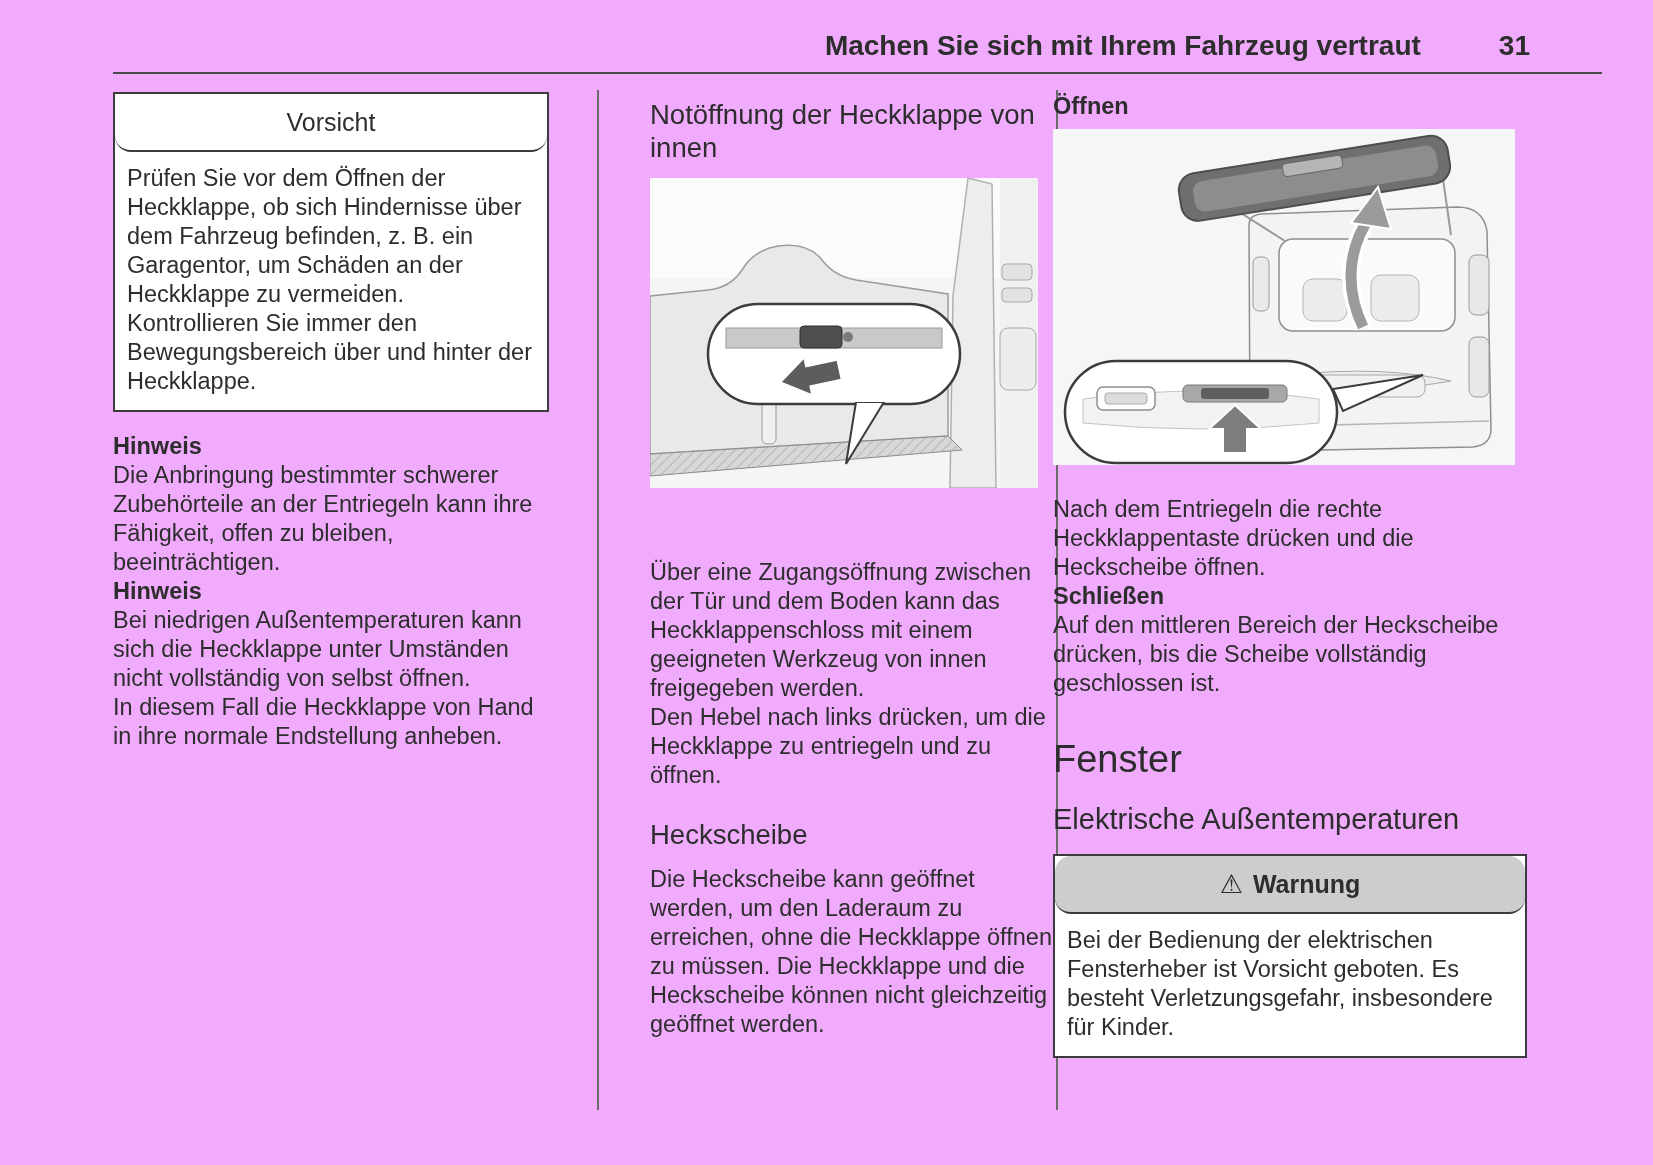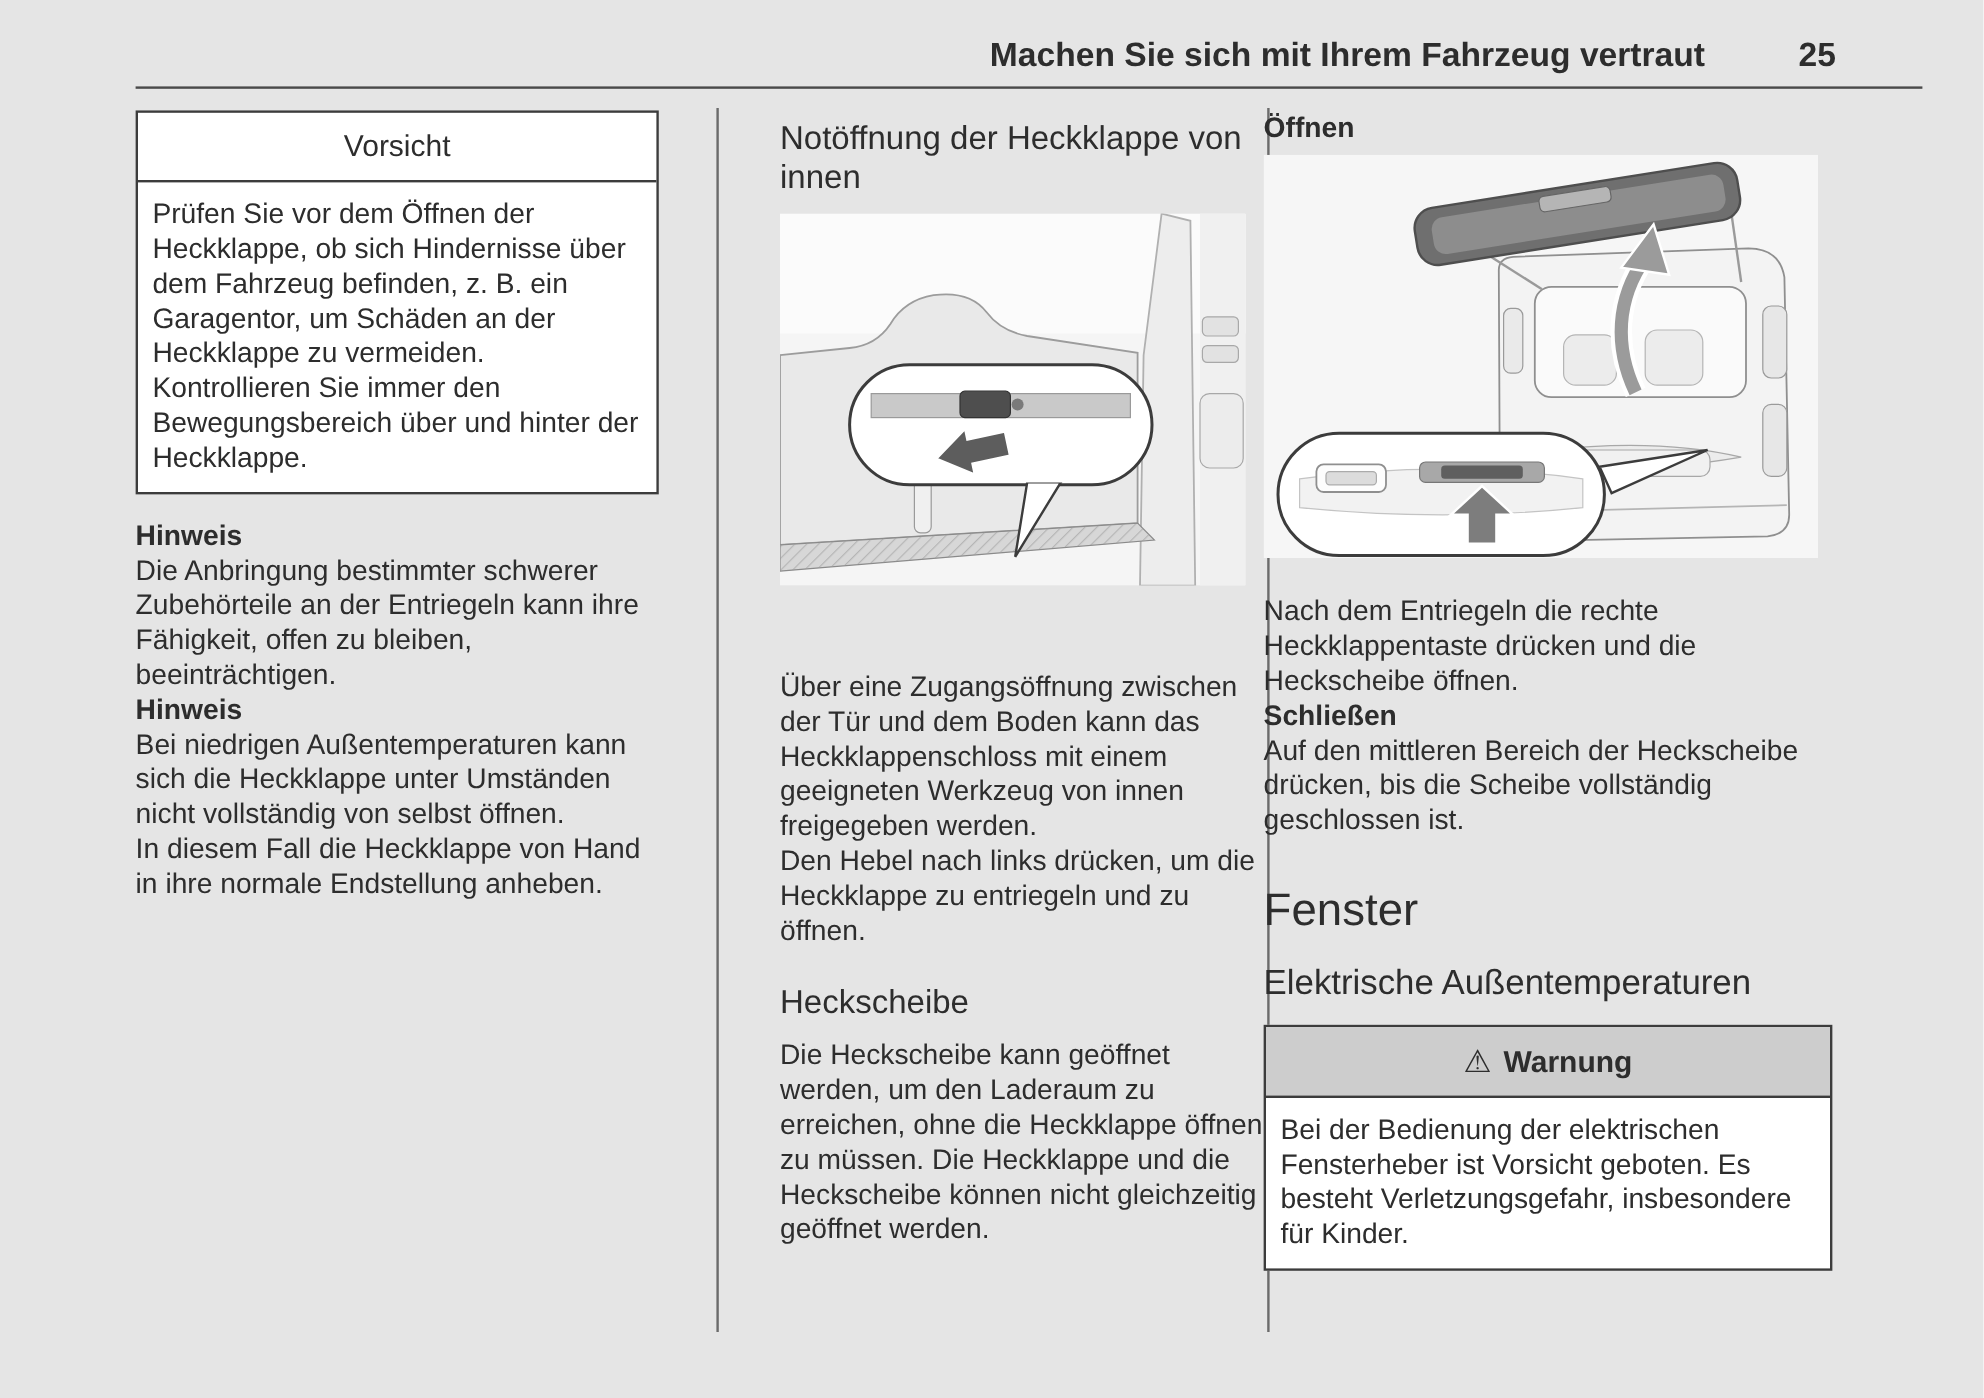--- a/index.html
+++ b/index.html
@@ -1,19 +1,19 @@
 <!DOCTYPE html>
 <html><head>
 <meta charset="utf-8">
 <style>
   html,body{margin:0;padding:0;background:#ffffff;}
   .page{
     position:relative;
     width:1653px;height:1165px;
-    background:#e5e5e5;
+    background:#f0abfc;
     font-family:"Liberation Sans", sans-serif;
     color:#2d2d2d;
     overflow:hidden;
   }
   
   .header{
     position:absolute;left:113px;top:30px;width:1489px;
     border-bottom:2.5px solid #4a4a4a;
     display:flex;align-items:flex-end;
     padding-bottom:10px;
@@ -34,20 +34,21 @@
   .col3{left:1053px;width:474px;}
   .divider{position:absolute;top:90px;height:1020px;width:2px;background:#6b6b6b;}
   .divider1{left:597px;}
   .divider2{left:1056px;}
 
   
   .alert-box{border:2px solid #3c3c3c;background:#ffffff;}
   .alert-box .alert-title{
     text-align:center;font-size:25px;padding:14px 6px 13px 6px;
     border-bottom:2px solid #3c3c3c;
+    border-radius:16px;
   }
   .alert-box .alert-body{padding:12px 10px 14px 12px;}
   .warning-box .alert-title{
     background:#cdcdcd;font-weight:bold;font-size:25px;
   }
   .warn-icon{font-weight:normal;font-size:26px;margin-right:10px;}
 
   
   .note-label{font-weight:bold;}
   .para{margin:0;}
@@ -62,21 +63,21 @@
   .illu-mid{margin-top:14px;}
   .illu-right{margin-top:8px;}
 </style>
 </head>
 <body>
 
 <div class="page">
 
   <div class="header">
     <div class="header-title">Machen Sie sich mit Ihrem Fahrzeug vertraut</div>
-    <div class="header-page">25</div>
+    <div class="header-page">31</div>
   </div>
 
   <div class="divider divider1"></div>
   <div class="divider divider2"></div>
 
   <div class="col col1">
     <div class="alert-box">
       <div class="alert-title">Vorsicht</div>
       <div class="alert-body">Prüfen Sie vor dem Öffnen der Heckklappe, ob sich Hindernisse über dem Fahrzeug befinden, z. B. ein Garagentor, um Schäden an der Heckklappe zu vermeiden. Kontrollieren Sie immer den Bewegungsbereich über und hinter der Heckklappe.</div>
     </div>

